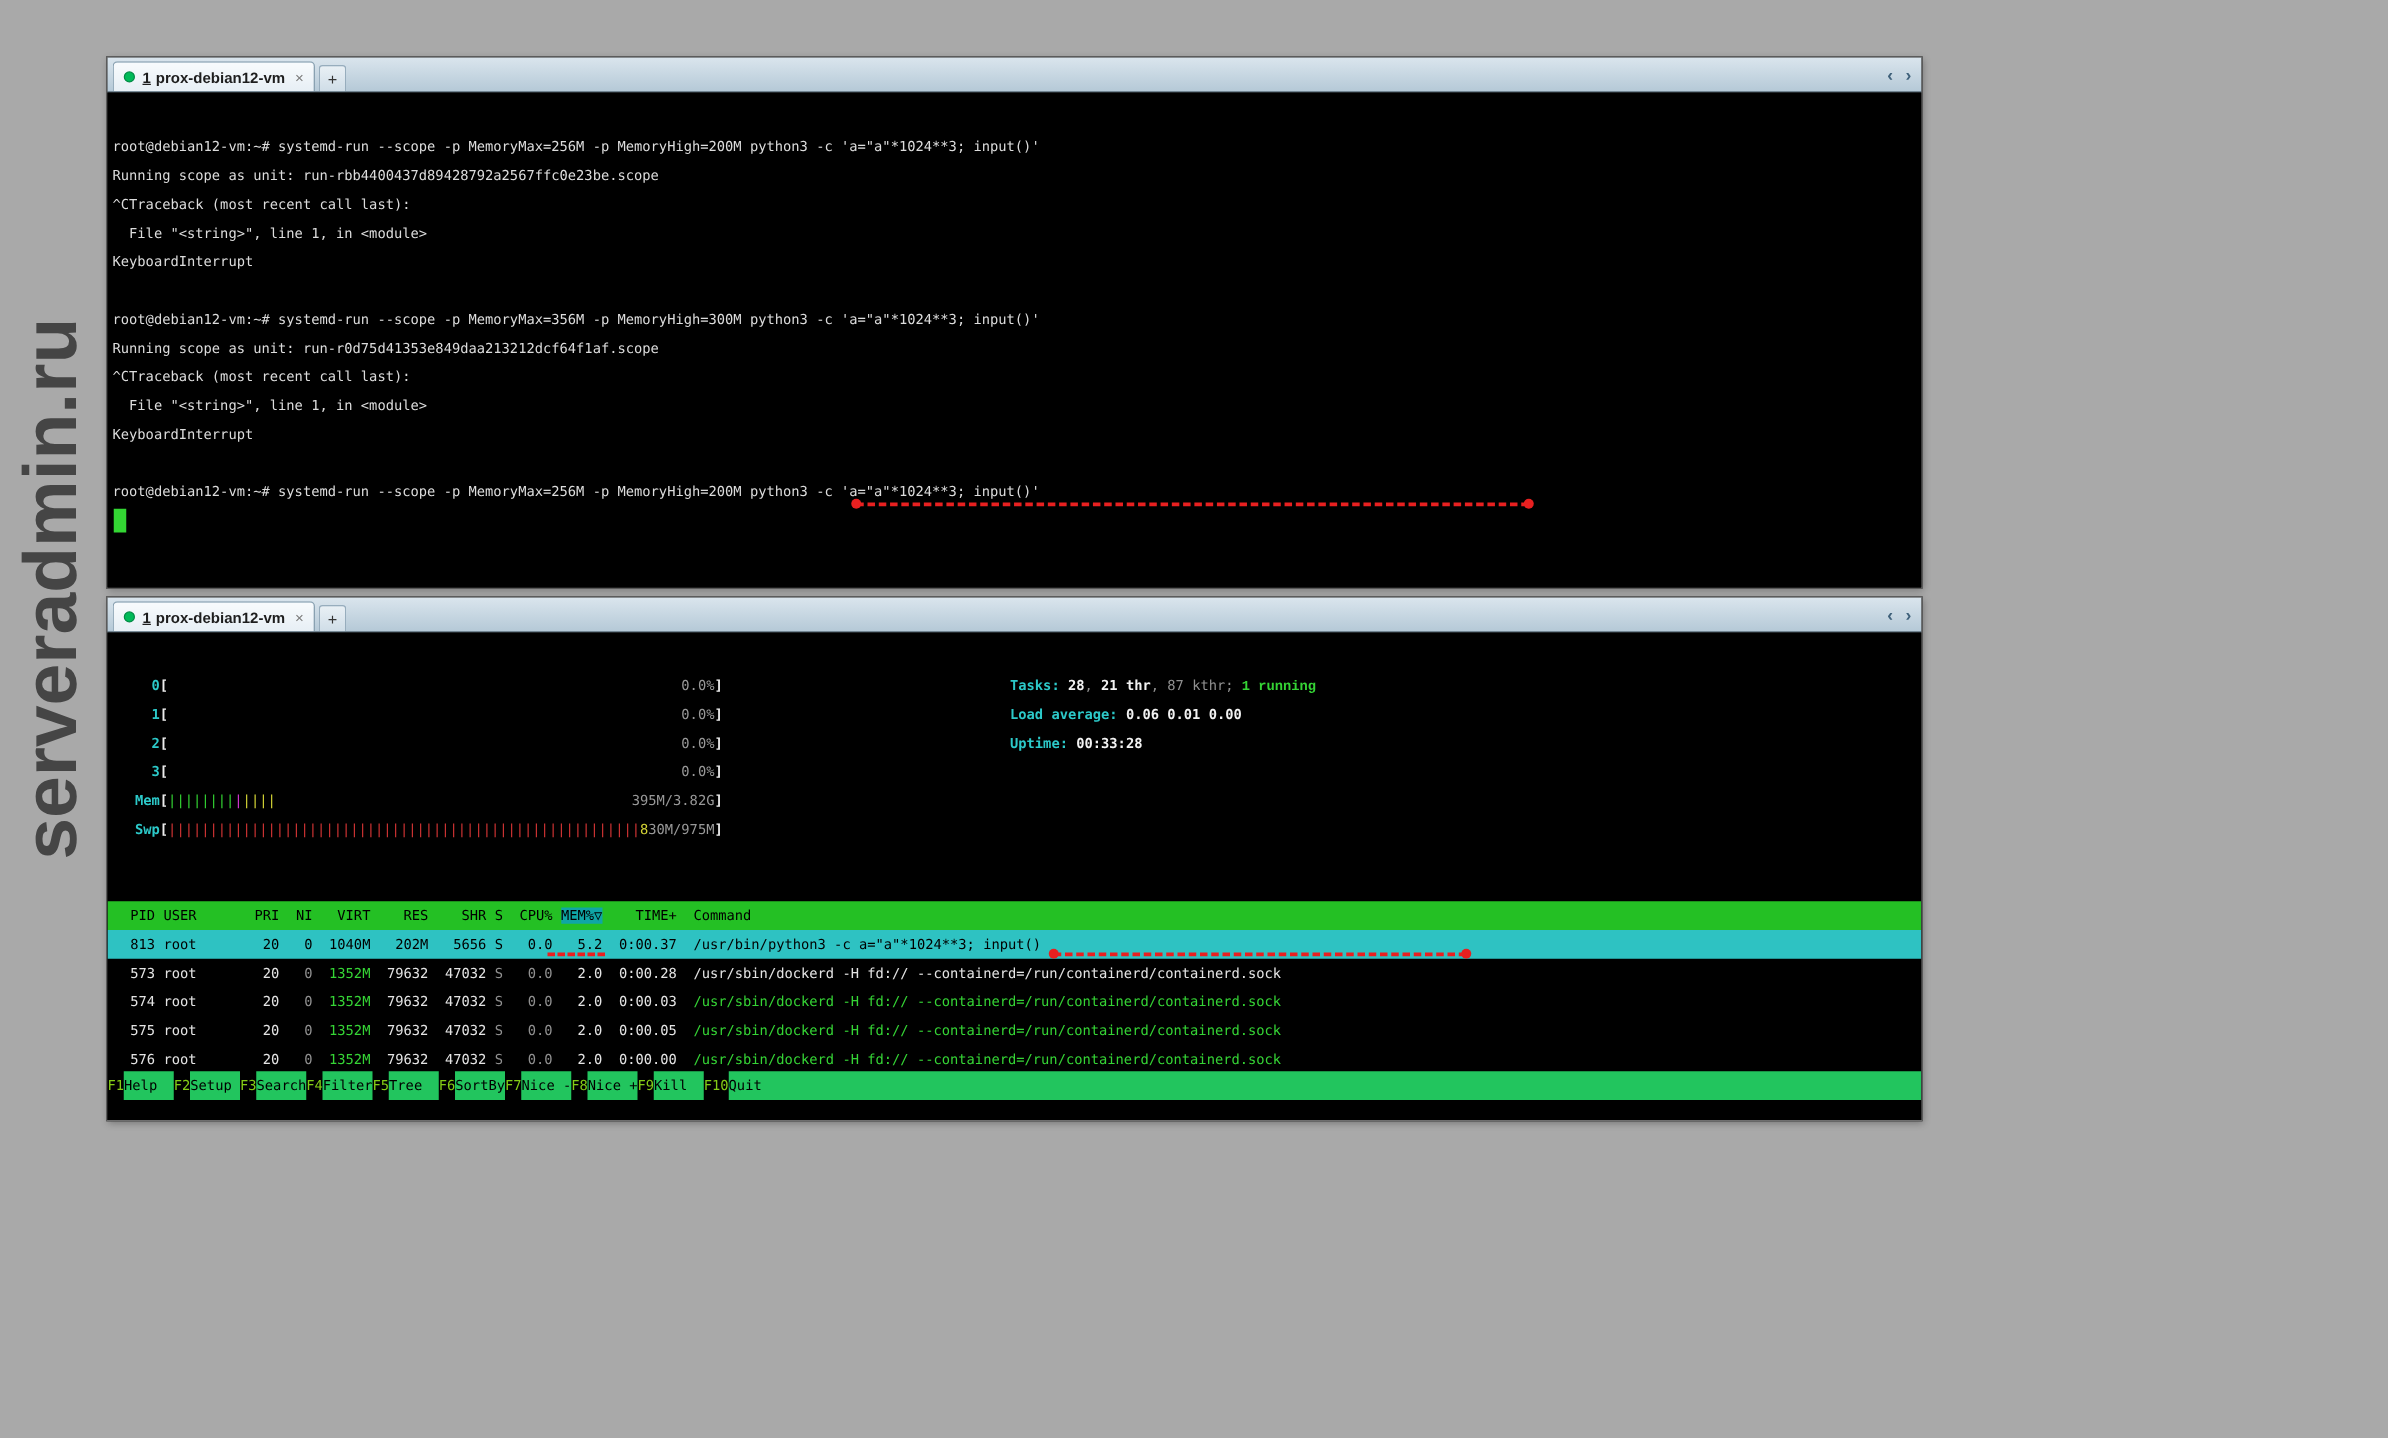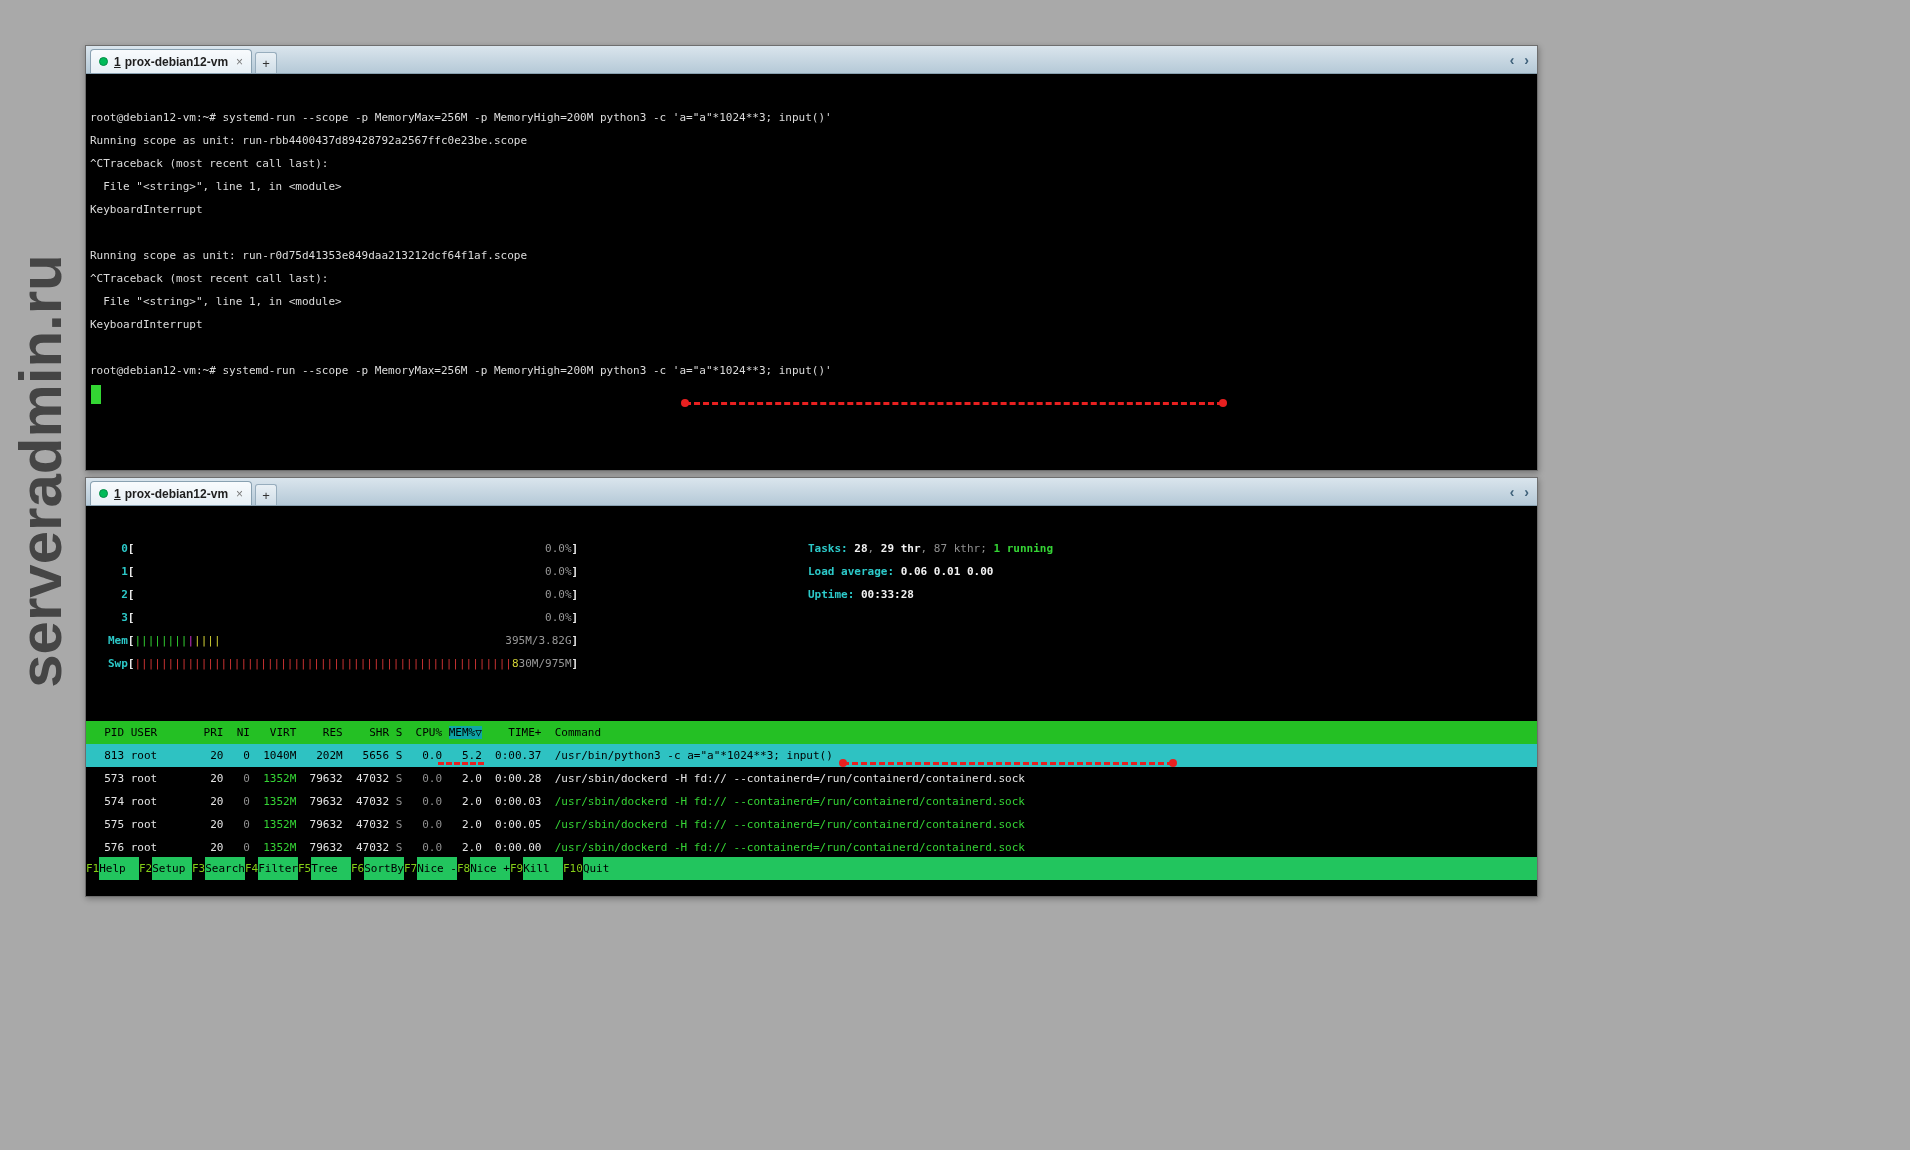--- a/index.html
+++ b/index.html
@@ -104,21 +104,21 @@
   .bar-green  { color:#32d132; }
   .bar-magenta{ color:#d435d4; }
   .bar-yellow , .accent{ color:#d3d335; }
   .bar-red    { color:#d13434; }
 
   .htop-side{ position:absolute; left:722px; top:31px; }
   .sline{ white-space:pre; height:23px; }
   .cyan  { color:#2cc9c9; font-weight:bold; }
   .bw    { color:#f2f2f2; font-weight:bold; }
   .dim   { color:#909090; }
-  .greenb{ color:#35d435; font-weight:bold; }
+  .greenb{ color:#35d435; font-weight:bold;font-family:Liberation Mono, monospace; }
 
   .htop-tabs{ position:absolute; left:22px; top:192px; white-space:pre; }
   .htab{ padding:1px 7px; }
   .htab.main{ background:#24c024; color:#000; margin-right:10px; }
   .htab.io  { background:#2a2ae6; color:#000; }
 
   .htop-header{
     position:absolute; left:0; right:0; top:215px; height:23px;
     background:#24c024; color:#000; white-space:pre; padding-left:5px;
   }
@@ -162,20 +162,21 @@
     </div>
   </div>
   <div class="term-body">
     <div id="top-lines">
         <div class="tline">root@debian12-vm:~# systemd-run --scope -p MemoryMax=256M -p MemoryHigh=200M python3 -c 'a="a"*1024**3; input()'</div>
         <div class="tline">Running scope as unit: run-rbb4400437d89428792a2567ffc0e23be.scope</div>
         <div class="tline">^CTraceback (most recent call last):</div>
         <div class="tline">  File "&lt;string&gt;", line 1, in &lt;module&gt;</div>
         <div class="tline">KeyboardInterrupt</div>
         <div class="tline"> </div>
+        <div class="tline">root@debian12-vm:~# systemd-run --scope -p MemoryMax=356M -p MemoryHigh=300M python3 -c 'a="a"*1024**3; input()'</div>
         <div class="tline">Running scope as unit: run-r0d75d41353e849daa213212dcf64f1af.scope</div>
         <div class="tline">^CTraceback (most recent call last):</div>
         <div class="tline">  File "&lt;string&gt;", line 1, in &lt;module&gt;</div>
         <div class="tline">KeyboardInterrupt</div>
         <div class="tline"> </div>
         <div class="tline">root@debian12-vm:~# systemd-run --scope -p MemoryMax=256M -p MemoryHigh=200M python3 -c 'a="a"*1024**3; input()'</div>
       </div>
     <div class="cursor-line">
       <span class="cursor"></span>
     </div>
@@ -203,21 +204,21 @@
     <div class="htop-meters" id="htop-meters">
         <div class="mline"><span class="mlabel">0</span><span class="bracket">[</span><span class="minner"><span class="bars"></span><span class="mval"><span>0.0%</span></span></span><span class="bracket">]</span></div>
         <div class="mline"><span class="mlabel">1</span><span class="bracket">[</span><span class="minner"><span class="bars"></span><span class="mval"><span>0.0%</span></span></span><span class="bracket">]</span></div>
         <div class="mline"><span class="mlabel">2</span><span class="bracket">[</span><span class="minner"><span class="bars"></span><span class="mval"><span>0.0%</span></span></span><span class="bracket">]</span></div>
         <div class="mline"><span class="mlabel">3</span><span class="bracket">[</span><span class="minner"><span class="bars"></span><span class="mval"><span>0.0%</span></span></span><span class="bracket">]</span></div>
         <div class="mline"><span class="mlabel">Mem</span><span class="bracket">[</span><span class="minner"><span class="bars"><span class="bar-green">||||||||</span><span class="bar-magenta">|</span><span class="bar-yellow">||||</span></span><span class="mval"><span>395M/3.82G</span></span></span><span class="bracket">]</span></div>
         <div class="mline"><span class="mlabel">Swp</span><span class="bracket">[</span><span class="minner"><span class="bars"><span class="bar-red">|||||||||||||||||||||||||||||||||||||||||||||||||||||||||</span></span><span class="mval"><span class="accent">8</span><span>30M/975M</span></span></span><span class="bracket">]</span></div>
       </div>
 
     <div class="htop-side">
-      <div class="sline"><span class="cyan">Tasks: </span><span class="bw">28</span><span class="dim">, </span><span class="bw">29 thr</span><span class="dim">, </span><span class="dim">87 kthr</span><span class="dim">; </span><span class="greenb">1 running</span></div>
+      <div class="sline"><span class="cyan">Tasks: </span><span class="bw">28</span><span class="dim">, </span><span class="bw">21 thr</span><span class="dim">, </span><span class="dim">87 kthr</span><span class="dim">; </span><span class="greenb">1 running</span></div>
       <div class="sline"><span class="cyan">Load average: </span><span class="bw">0.06 0.01 0.00</span></div>
       <div class="sline"><span class="cyan">Uptime: </span><span class="bw">00:33:28</span></div>
     </div>
 
     <div class="htop-tabs">
       <span class="htab main">Main</span><span class="htab io">I/O</span>
     </div>
 
     <div class="htop-header" id="htop-header"><span class="hcell">  PID</span> <span class="hcell">USER     </span> <span class="hcell"> PRI</span> <span class="hcell"> NI</span> <span class="hcell">  VIRT</span> <span class="hcell">   RES</span> <span class="hcell">   SHR</span> <span class="hcell">S</span> <span class="hcell"> CPU%</span> <span class="hcell sortcol">MEM%▽</span> <span class="hcell">   TIME+</span> <span class="hcell"> Command</span></div>
     <div class="htop-rows" id="htop-rows">

